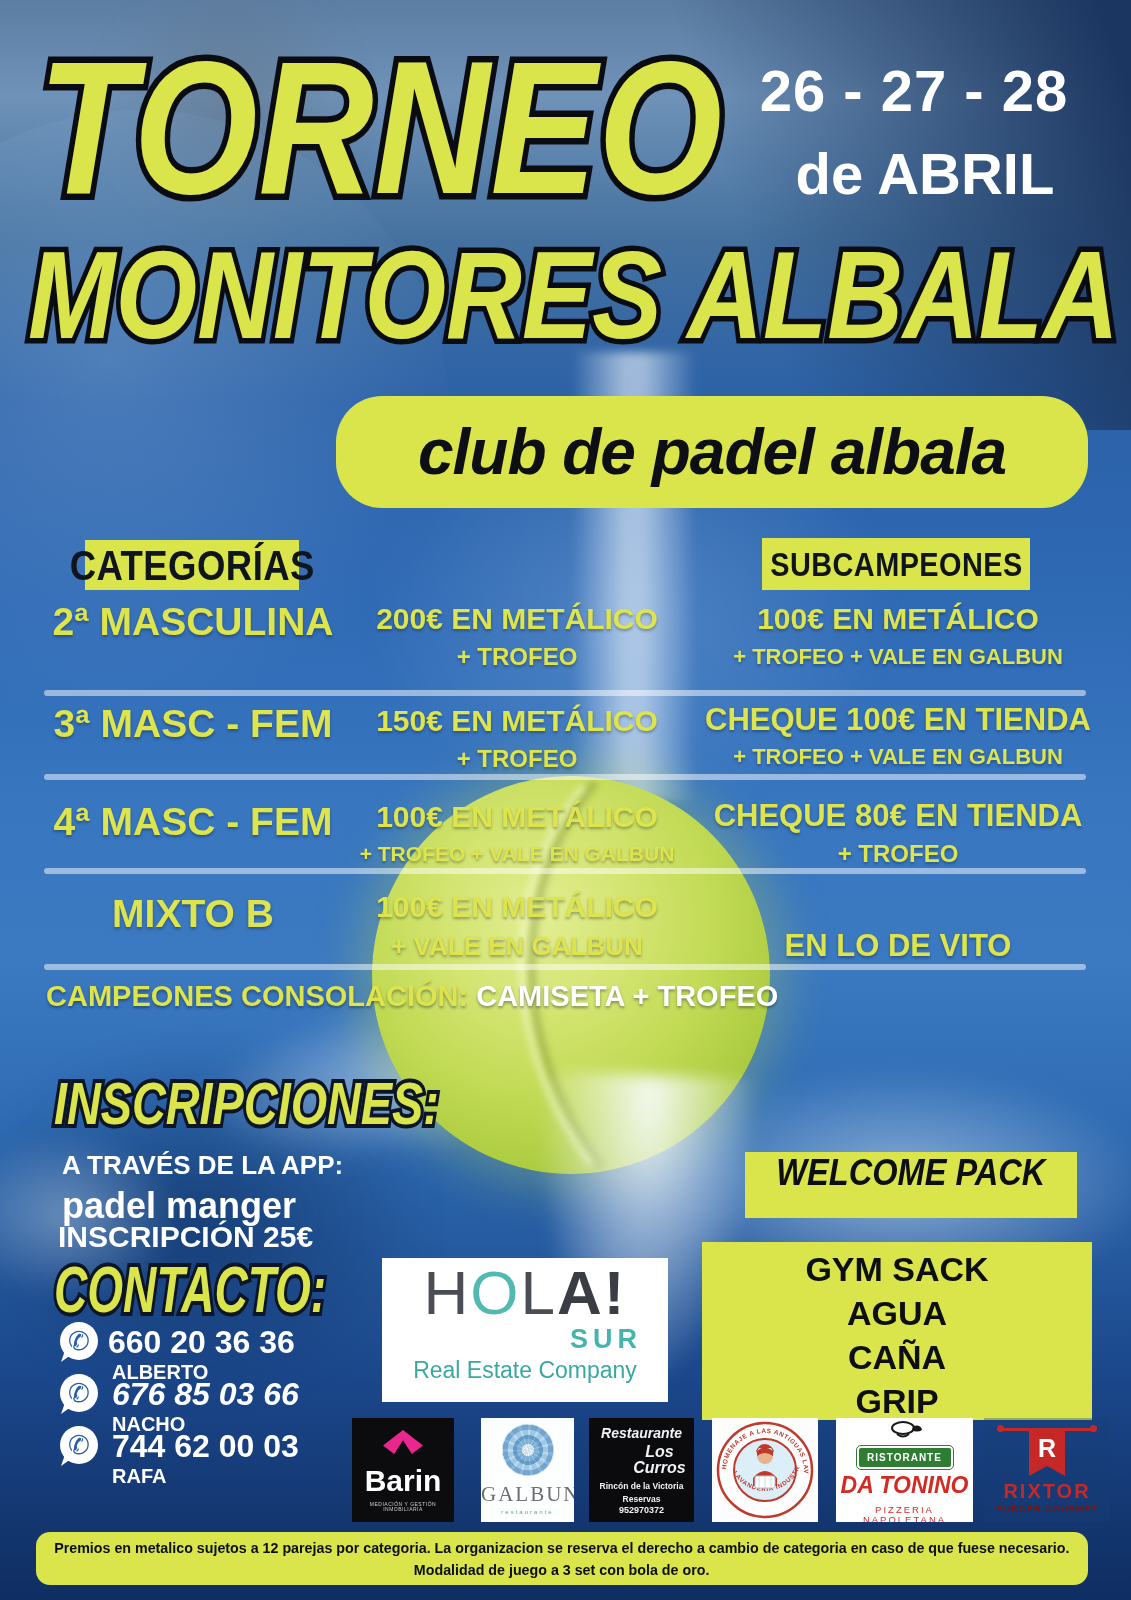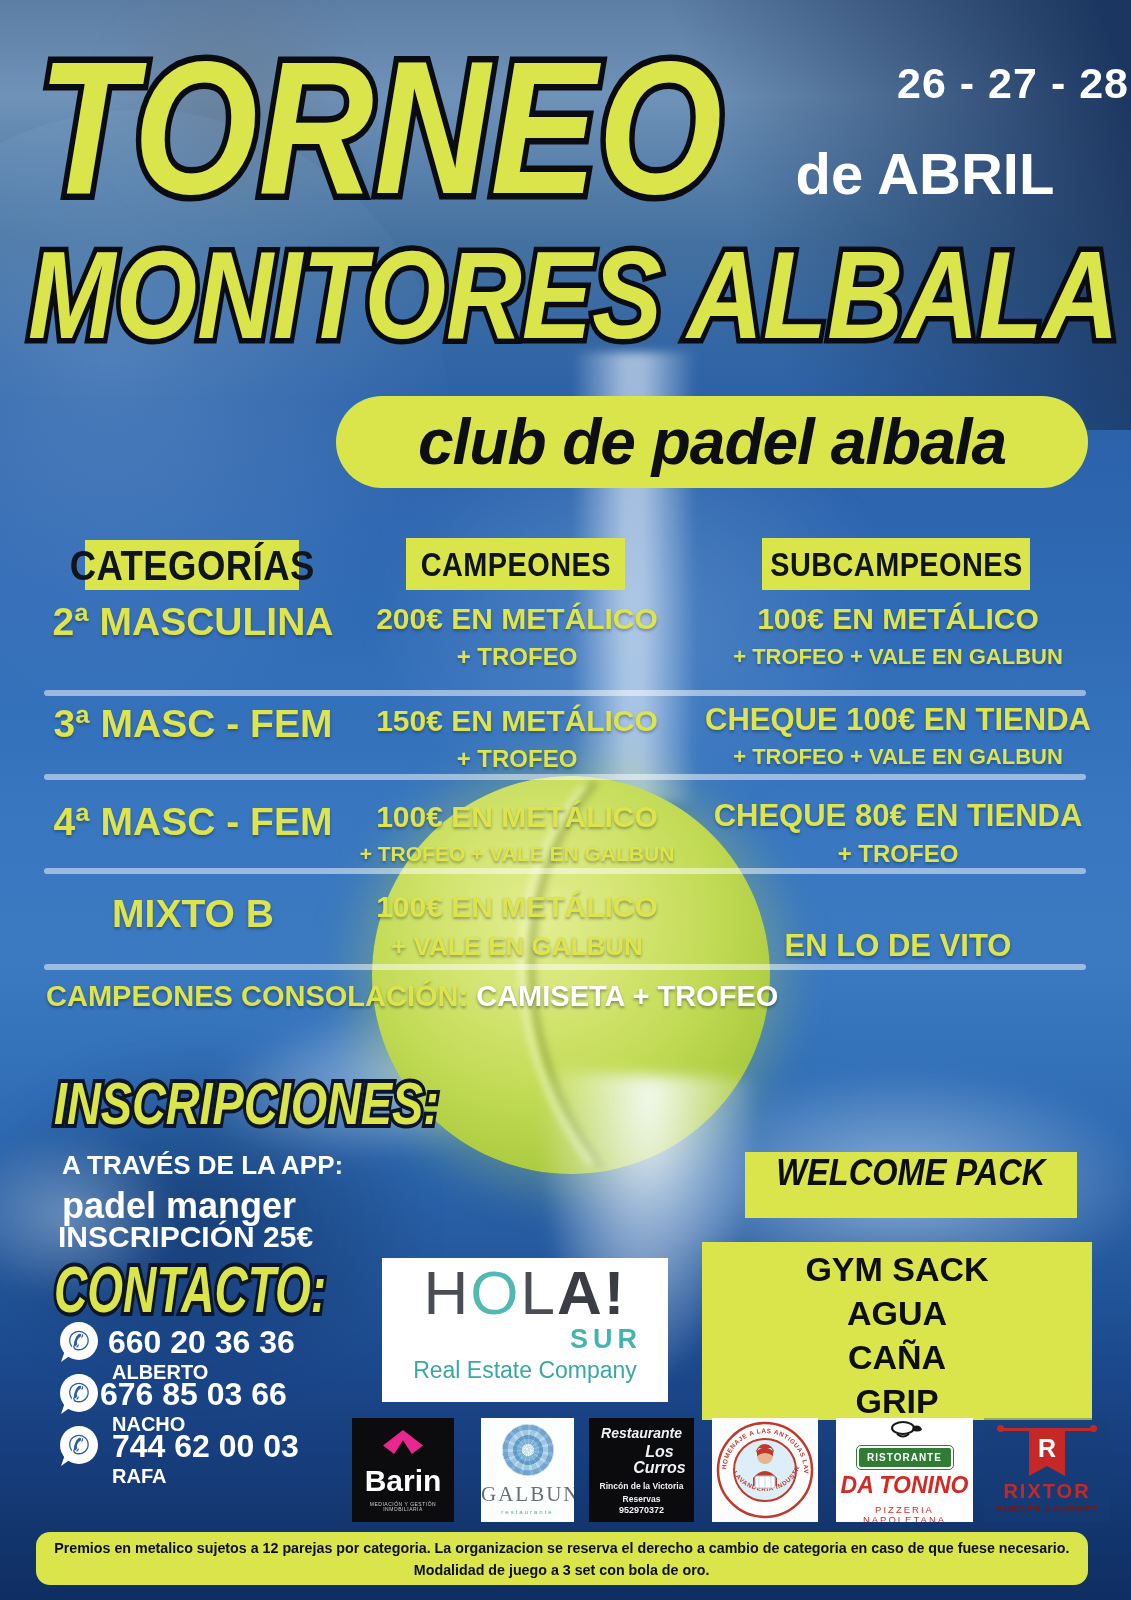--- a/index.html
+++ b/index.html
@@ -96,39 +96,36 @@
       <path d="M213 10 C 128 112 128 268 220 390" fill="none" stroke="rgba(248,252,225,.45)" stroke-width="7" filter="url(#blr)"></path>
     </svg>
   </div>
   <div class="abs stripe-bottom"></div>
 
   <div class="outlined t1" style="left:38px;top:32px;font-size:190px;letter-spacing:1px;transform:scaleX(.84);">
     <span class="ol-back">TORNEO</span>
     <span class="ol-front">TORNEO</span>
   </div>
 
-  <div class="abs white-bold lh1" style="left:769px;top:62px;width:360px;font-size:43px;text-align:right;letter-spacing:1px;">26 - 27 - 28</div>
+  <div class="abs white-bold lh1" style="left:734px;top:62px;width:360px;font-size:58px;text-align:center;letter-spacing:1px;">26 - 27 - 28</div>
   <div class="abs white-bold lh1" style="left:745px;top:145px;width:360px;font-size:58px;text-align:center;">de ABRIL</div>
 
   <div class="outlined t2" style="left:28px;top:232px;font-size:125px;transform:scaleX(.84);">
     <span class="ol-back">MONITORES ALBALA</span>
     <span class="ol-front">MONITORES ALBALA</span>
   </div>
 
-  <div class="abs yellow-box" style="left:336px;top:396px;width:752px;height:92px;border-radius:46px;
+  <div class="abs yellow-box" style="left:336px;top:396px;width:752px;height:112px;border-radius:46px;
               display:flex;align-items:center;justify-content:center;">
     <span style="color:#0d0f14;font-style:italic;font-weight:bold;font-size:64px;
                  letter-spacing:-1px;white-space:nowrap;">club de padel albala</span>
   </div>
 
   <div class="hdr" style="left:85px;top:540px;width:214px;height:50px;font-size:43px;">
     <span>CATEGORÍAS</span>
-    </div>
-  <div class="hdr" style="left:406px;top:538px;width:219px;height:52px;font-size:34px;">
-    <span>CAMPEONES</span>
     </div>
   <div class="hdr" style="left:762px;top:538px;width:268px;height:52px;font-size:34px;">
     <span>SUBCAMPEONES</span>
     </div>
 
   <div class="cell" style="left:28px;top:600px;width:330px;font-size:39px;">2ª MASCULINA</div>
   <div class="cell" style="left:352px;top:602px;width:330px;font-size:30px;">200€ EN METÁLICO</div>
   <div class="cell" style="left:352px;top:643px;width:330px;font-size:24px;">+ TROFEO</div>
   <div class="cell" style="left:700px;top:602px;width:396px;font-size:30px;">100€ EN METÁLICO</div>
   <div class="cell" style="left:700px;top:644px;width:396px;font-size:22px;">+ TROFEO + VALE EN GALBUN</div>
@@ -176,21 +173,21 @@
 
   <div class="phone-bubble" style="left:60px;top:1322px;">
     <span class="phone-glyph">✆</span>
     </div>
   <div class="abs white-bold lh1" style="left:108px;top:1326px;font-size:32px;">660 20 36 36</div>
   <div class="abs white-bold lh1" style="left:112px;top:1362px;font-size:20px;">ALBERTO</div>
 
   <div class="phone-bubble" style="left:60px;top:1374px;">
     <span class="phone-glyph">✆</span>
     </div>
-  <div class="abs white-bold lh1" style="left:100px;top:1378px;font-size:32px;">676 85 03 66</div>
+  <div class="abs white-bold lh1" style="left:112px;top:1378px;font-size:32px;font-style:italic;">676 85 03 66</div>
   <div class="abs white-bold lh1" style="left:112px;top:1414px;font-size:20px;">NACHO</div>
 
   <div class="phone-bubble" style="left:60px;top:1426px;">
     <span class="phone-glyph">✆</span>
     </div>
   <div class="abs white-bold lh1" style="left:112px;top:1430px;font-size:32px;">744 62 00 03</div>
   <div class="abs white-bold lh1" style="left:112px;top:1466px;font-size:20px;">RAFA</div>
 
   <div class="abs yellow-box" style="left:745px;top:1152px;width:332px;height:66px;display:flex;align-items:flex-start;justify-content:center;">
     <span style="display:inline-block;transform:scaleX(.88);color:#0d0f14;font-style:italic;

